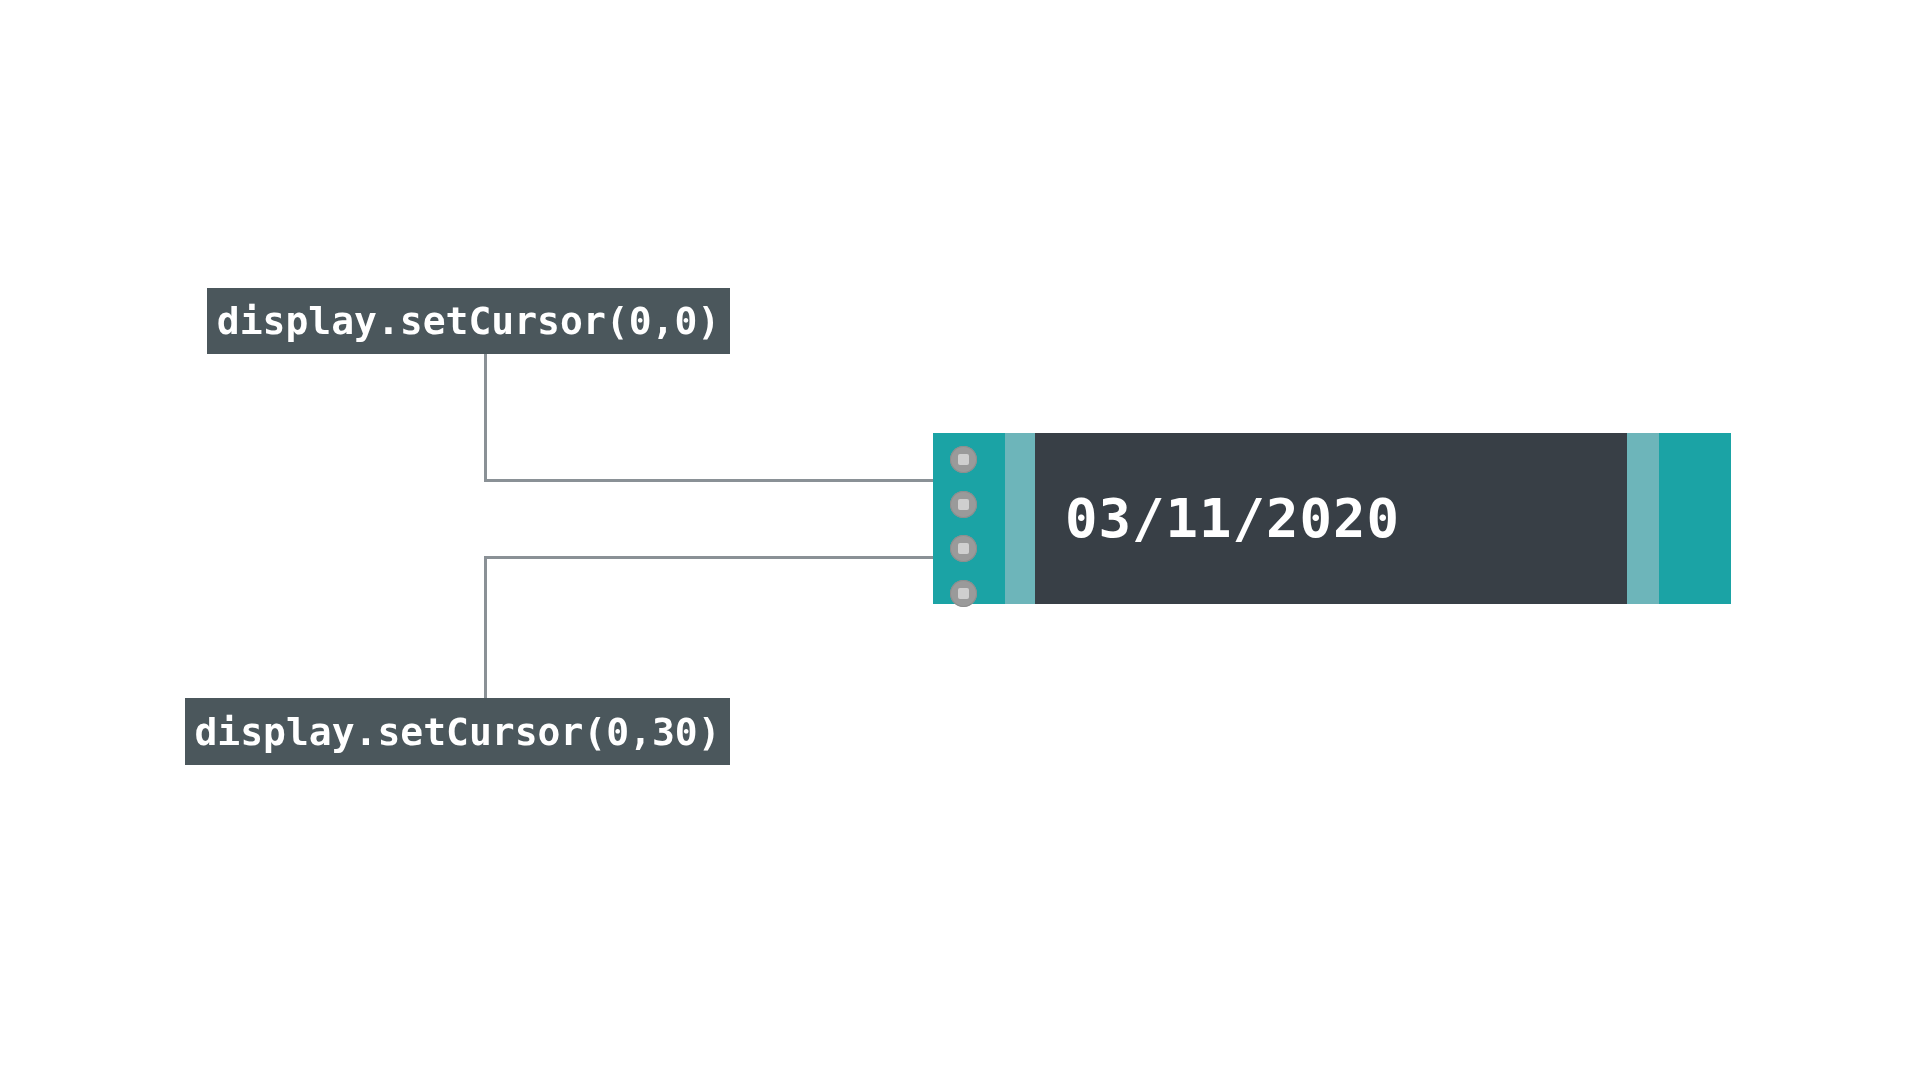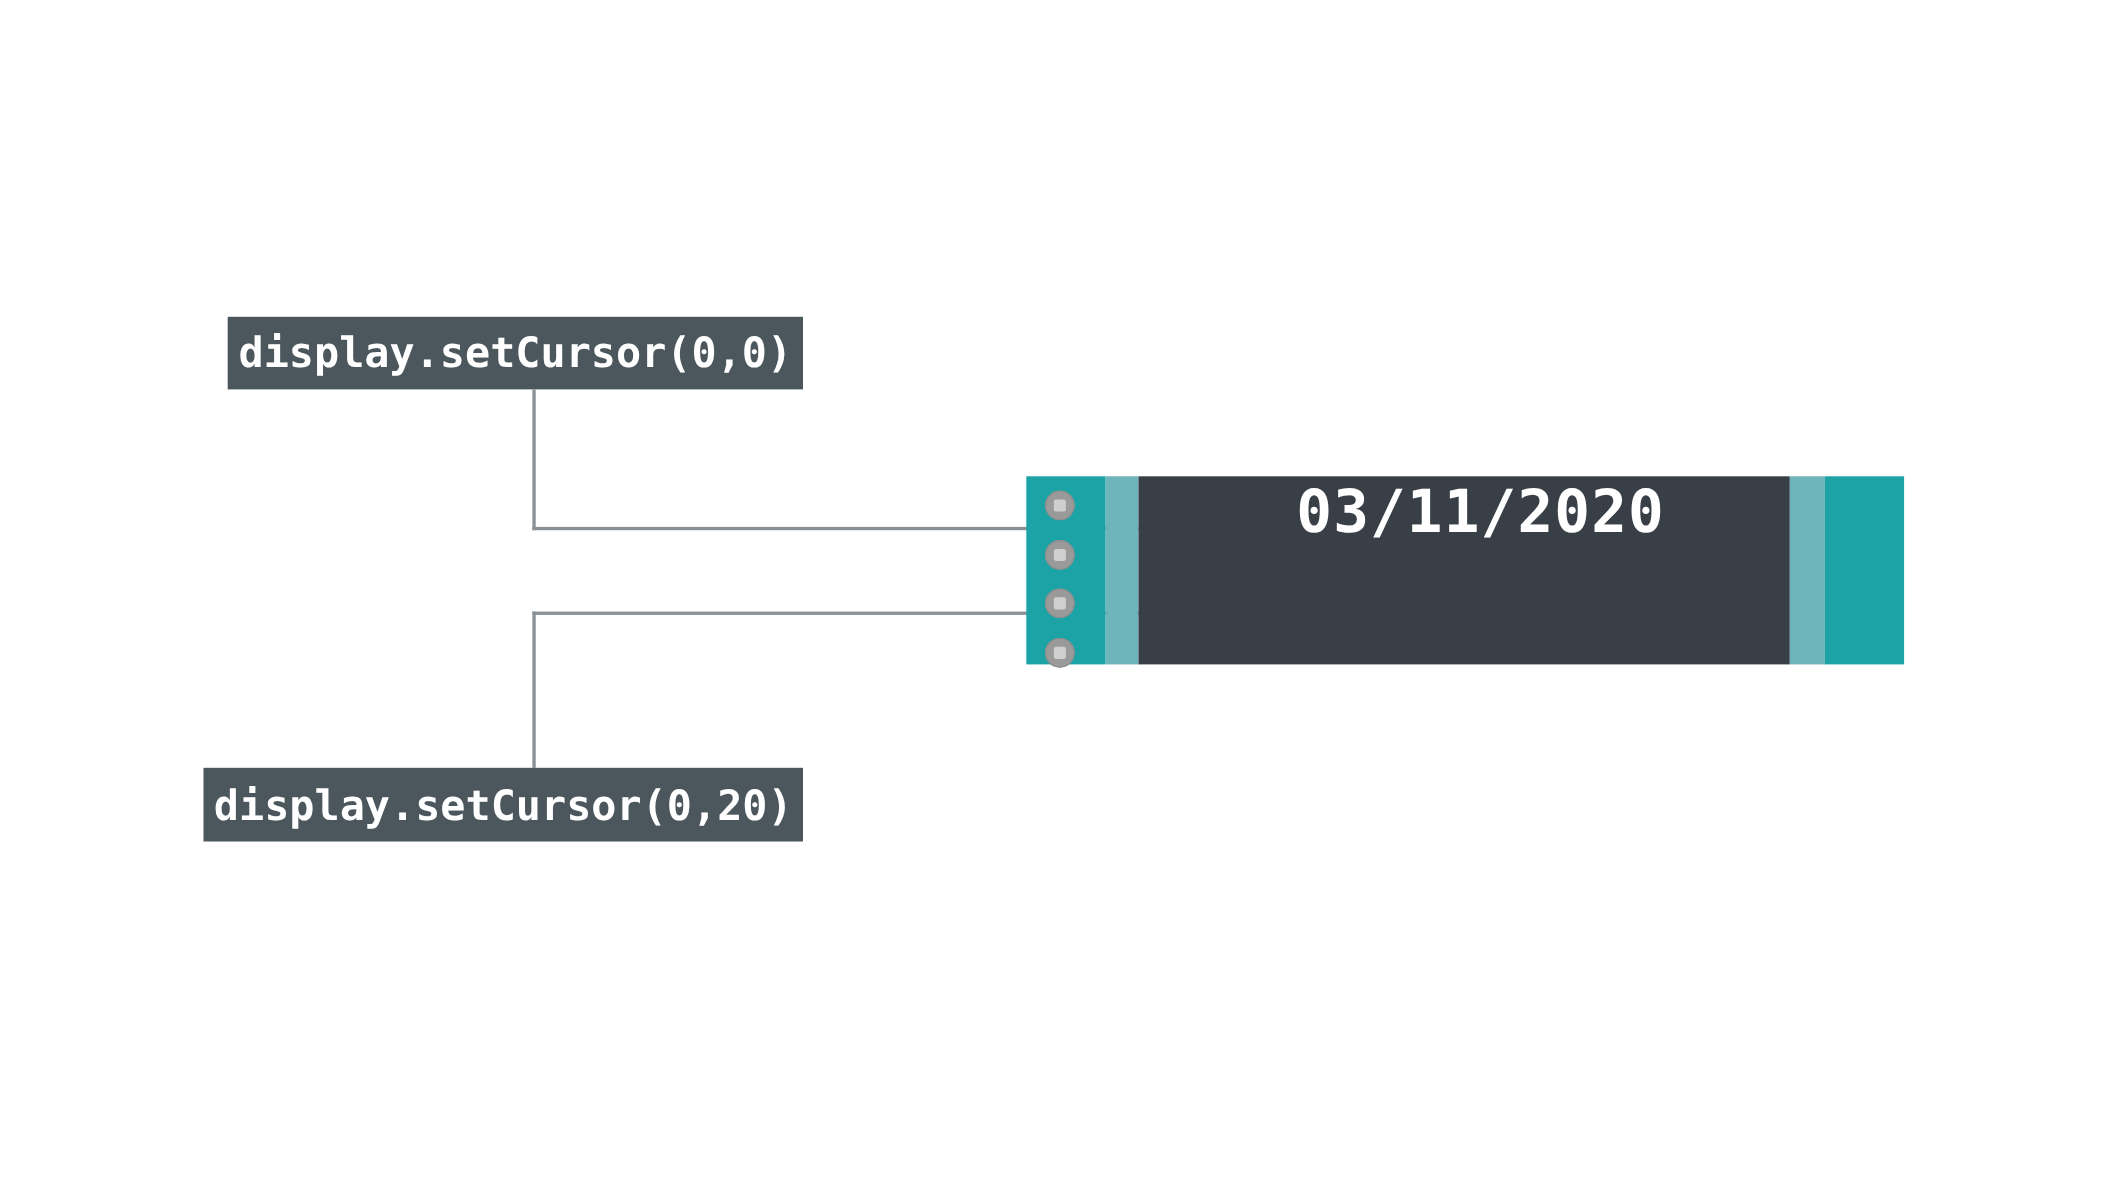--- a/index.html
+++ b/index.html
@@ -103,21 +103,21 @@
   #bezel-left        { width: 72px; }
   #bezel-left-inner  { width: 30px; }
   #bezel-right-inner { width: 32px; }
   #bezel-right       { width: 72px; }
 
   .screen {
     background: #383f46;
     flex: 1 1 auto;
     position: relative;
     display: flex;
-    flex-direction: row;
+    flex-direction: column;
     justify-content: center;
     padding-left: 30px;
     box-sizing: border-box;
     overflow: hidden;
   }
   .screen-line {
     color: #ffffff;
     font-family: "DejaVu Sans Mono", "Liberation Mono", monospace;
     font-weight: 700;
     font-size: 54px;
@@ -157,21 +157,21 @@
 <div id="stage">
 
   <div id="callout-top" class="callout">display.setCursor(0,0)</div>
 
   <div id="leader-top-v" class="leader leader-v"></div>
   <div id="leader-top-h" class="leader leader-h"></div>
 
   <div id="leader-bottom-h" class="leader leader-h"></div>
   <div id="leader-bottom-v" class="leader leader-v"></div>
 
-  <div id="callout-bottom" class="callout">display.setCursor(0,20)</div>
+  <div id="callout-bottom" class="callout">display.setCursor(0,30)</div>
 
   <div id="display-module">
 
     <div id="bezel-left" class="bezel-outer">
       <div id="screw-1" class="screw"></div>
       <div id="screw-2" class="screw"></div>
       <div id="screw-3" class="screw"></div>
       <div id="screw-4" class="screw"></div>
     </div>
 

